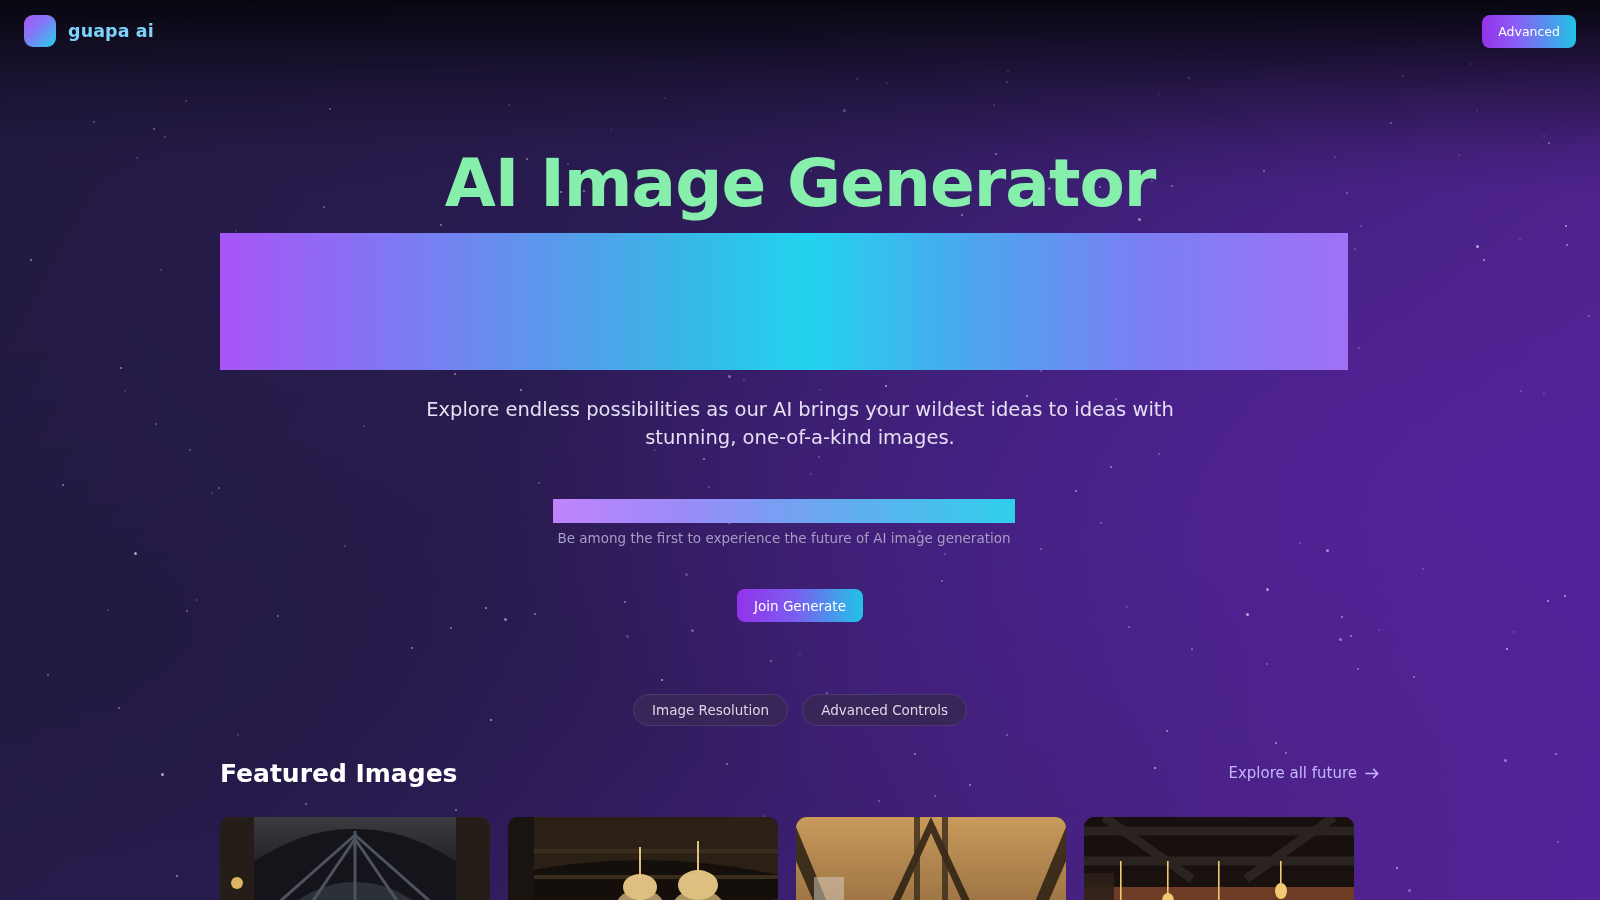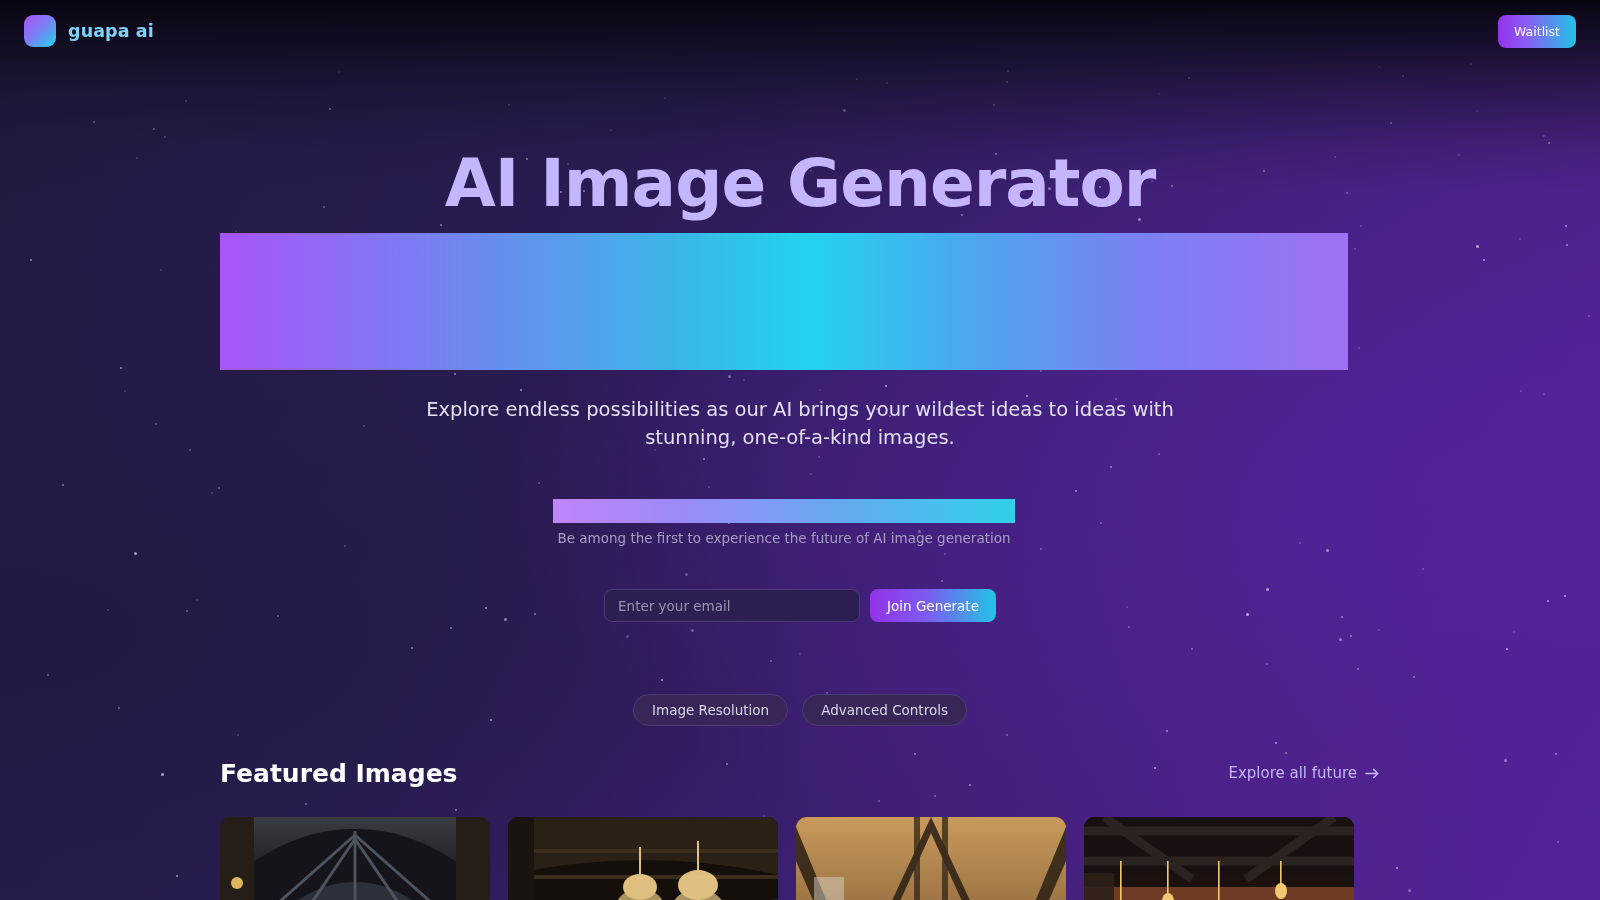--- a/index.html
+++ b/index.html
@@ -46,21 +46,21 @@
     border:0; cursor:pointer; color:#ffffff;
     font-family:"DejaVu Sans", sans-serif;
     font-size:12.5px; padding:9px 16px; border-radius:8px;
     background: linear-gradient(90deg,#9333ea 0%, #8b5cf6 35%, #22c3e6 100%);
   }
 
   
   #hero { position:absolute; top:0; left:0; right:0; z-index:4; }
   #hero-title {
     position:absolute; top:145px; left:0; right:0;
-    text-align:center; color:#c4b5fd;
+    text-align:center; color:#86efac;
     font-size:66px; font-weight:bold; letter-spacing:-1px;
   }
   #hero-banner {
     position:absolute; top:233px; left:220px; width:1128px; height:137px;
     background: linear-gradient(90deg,#a855f7 0%, #6e87f0 22%, #36b9e6 42%, #22d3ee 52%, #4aa8ee 66%, #7b7ff3 82%, #a071f5 100%);
   }
   #hero-subtitle {
     position:absolute; top:396px; left:50%; transform:translateX(-50%);
     width:760px; text-align:center;
     color:#e4dff2; font-size:19.5px; line-height:28px;
@@ -324,36 +324,35 @@
     <i style="left:796px;top:882px;width:2px;height:2px;opacity:0.74"></i>
     <i style="left:277px;top:615px;width:2px;height:2px;opacity:0.47"></i>
   </div>
 <div id="bg-top-fade"></div>
 
 <div id="header">
   <div class="brand">
     <div class="brand-mark"></div>
     <div class="brand-name">guapa ai</div>
   </div>
-  <button id="generate-button">Waitlist</button>
+  <button id="generate-button">Advanced</button>
 </div>
 
 <div id="hero">
 
   <h1 id="hero-title">AI Image Generator</h1>
 
   <div id="hero-banner"></div>
 
   <p id="hero-subtitle">Explore endless possibilities as our AI brings your wildest ideas to ideas with stunning, one-of-a-kind images.</p>
 
   <div id="waitlist-bar"></div>
   <div id="waitlist-caption">Be among the first to experience the future of AI image generation</div>
 
   <div id="signup-form">
-    <input id="email-input" type="text" placeholder="Enter your email" style="">
     <button id="join-waitlist-button">Join Generate</button>
   </div>
 
   <div id="feature-pills">
     <div class="pill">Image Resolution</div>
     <div class="pill">Advanced Controls</div>
   </div>
 </div>
 
 <div id="featured">

